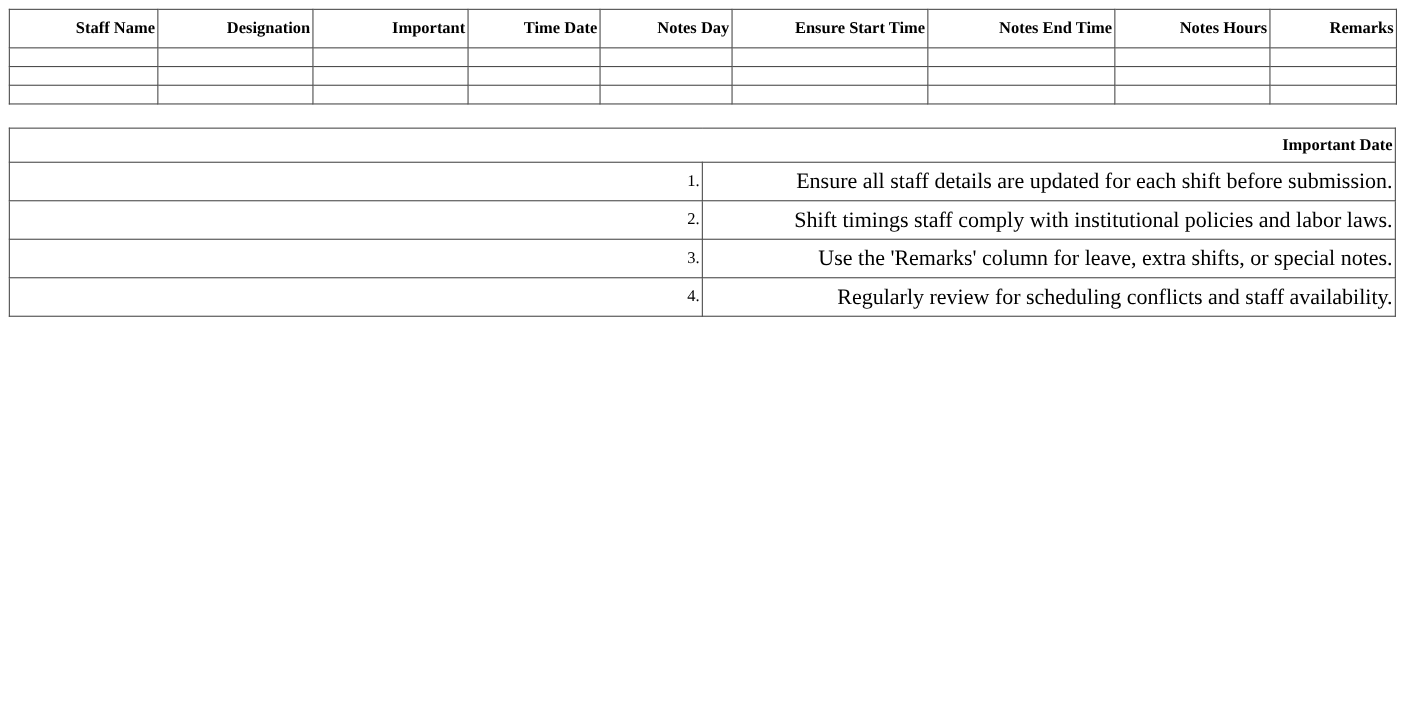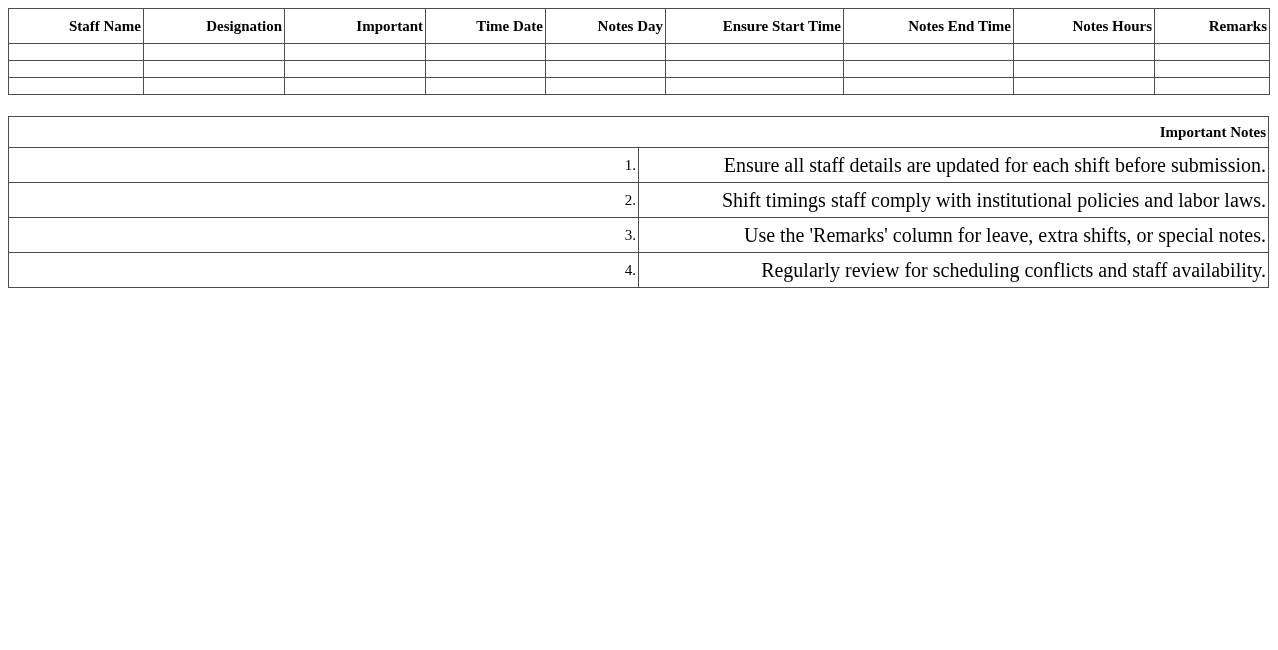--- a/index.html
+++ b/index.html
@@ -133,21 +133,21 @@
         <td class="empty-cell"></td>
         <td class="empty-cell"></td>
         <td class="empty-cell"></td>
       </tr>
     </tbody>
   </table>
 
   <table class="notes-table">
     <tbody>
       <tr>
-        <td class="notes-title-cell" colspan="2">Important Notes</td>
+        <td class="notes-title-cell" colspan="2">Important Date</td>
       </tr>
       <tr class="note-row">
         <td class="note-number-cell">1.</td>
         <td class="note-text-cell">Ensure all staff details are updated for each shift before submission.</td>
       </tr>
       <tr class="note-row">
         <td class="note-number-cell">2.</td>
         <td class="note-text-cell">Shift timings staff comply with institutional policies and labor laws.</td>
       </tr>
       <tr class="note-row">

